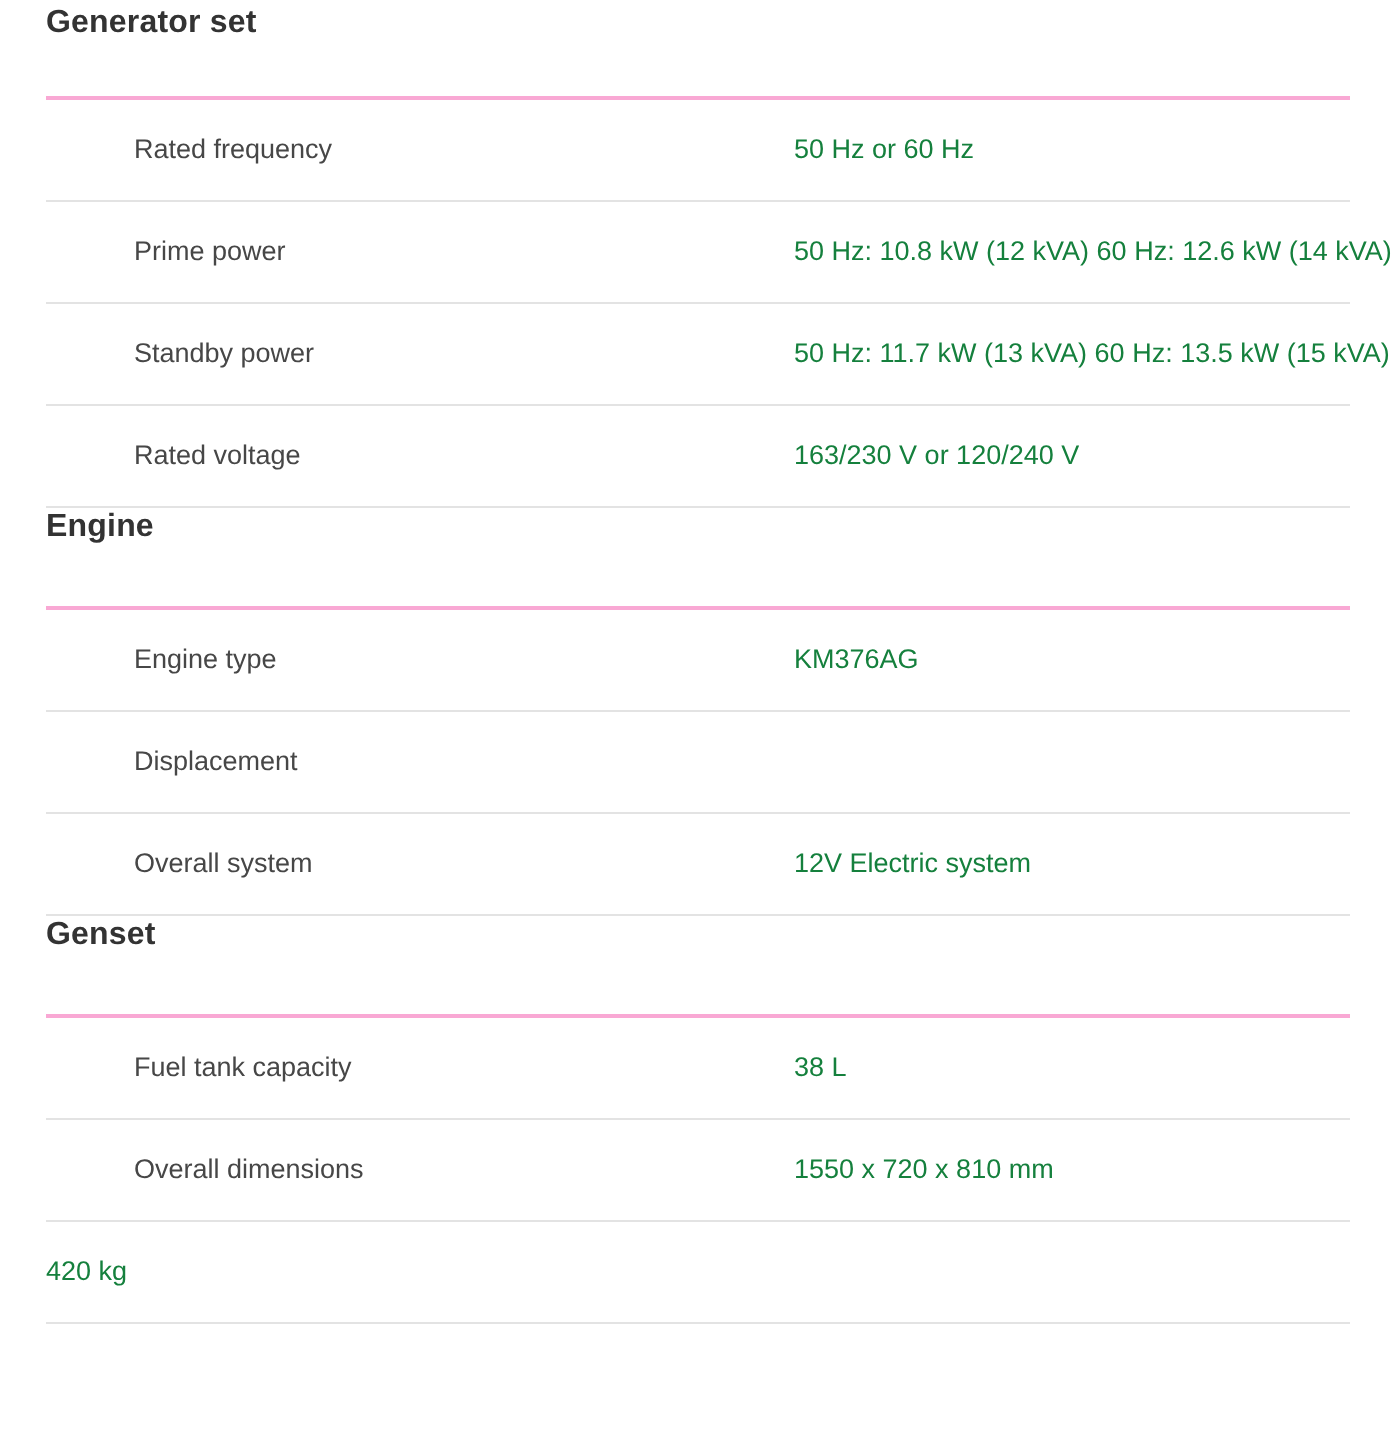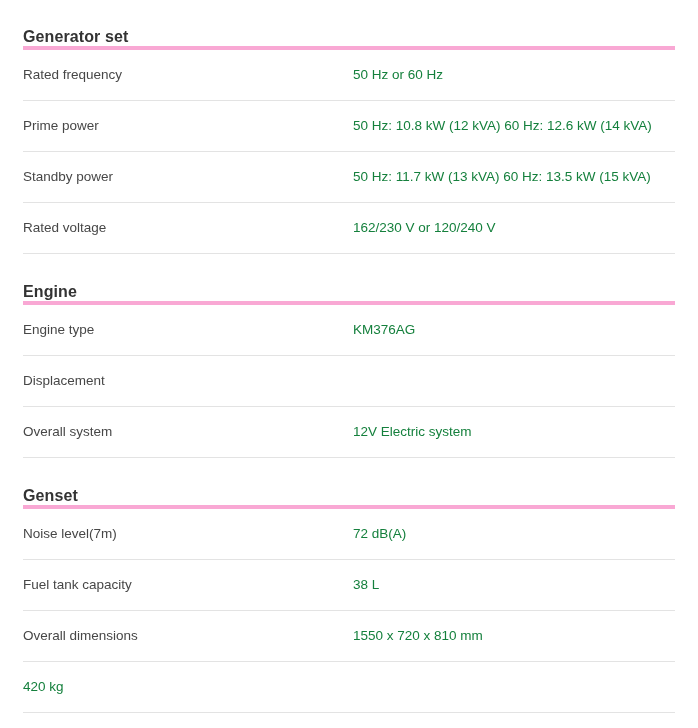--- a/index.html
+++ b/index.html
@@ -25,41 +25,42 @@
   .spec-row {
     display: flex;
     align-items: center;
     box-sizing: border-box;
     height: 51px;
     border-bottom: 1px solid #e3e3e3;
   }
 
   .section-row {
     display: flex;
-    align-items: flex-end;
+    align-items: flex-start;
     box-sizing: border-box;
     height: 51px;
-    border-bottom: 4px solid #f9a8d4;
+    border-bottom: 2px solid #f9a8d4;
   }
 
   .section-title {
     font-size: 16px;
     font-weight: bold;
     color: #333333;
     letter-spacing: 0.1px;
     line-height: 1.2;
   }
 
   .spec-label {
     width: 330px;
     flex: 0 0 330px;
     font-size: 13.5px;
     font-weight: normal;
     color: #474747;
     line-height: 1.3;
+    margin-left: 44px;
   }
 
   .spec-value {
     flex: 1 1 auto;
     font-size: 13.5px;
     font-weight: normal;
     color: #15803d;
     line-height: 1.3;
     white-space: nowrap;
   }
@@ -86,21 +87,21 @@
   <div class="spec-row">
     <div class="spec-label">Prime power</div>
     <div class="spec-value">50 Hz: 10.8 kW (12 kVA) 60 Hz: 12.6 kW (14 kVA)</div>
   </div>
   <div class="spec-row">
     <div class="spec-label">Standby power</div>
     <div class="spec-value">50 Hz: 11.7 kW (13 kVA) 60 Hz: 13.5 kW (15 kVA)</div>
   </div>
   <div class="spec-row">
     <div class="spec-label">Rated voltage</div>
-    <div class="spec-value">162/230 V or 120/240 V</div>
+    <div class="spec-value">163/230 V or 120/240 V</div>
   </div>
 
   <div class="section-row">
     <div class="section-title">Engine</div>
   </div>
 
   <div class="spec-row">
     <div class="spec-label">Engine type</div>
     <div class="spec-value">KM376AG</div>
   </div>
@@ -110,24 +111,20 @@
   <div class="spec-row">
     <div class="spec-label">Overall system</div>
     <div class="spec-value">12V Electric system</div>
   </div>
 
   <div class="section-row">
     <div class="section-title">Genset</div>
   </div>
 
   <div class="spec-row">
-    <div class="spec-label">Noise level(7m)</div>
-    <div class="spec-value">72 dB(A)</div>
-  </div>
-  <div class="spec-row">
     <div class="spec-label">Fuel tank capacity</div>
     <div class="spec-value">38 L</div>
   </div>
   <div class="spec-row">
     <div class="spec-label">Overall dimensions</div>
     <div class="spec-value">1550 x 720 x 810 mm</div>
   </div>
   <div class="spec-row">
     <div class="spec-value">420 kg</div>
   </div>

